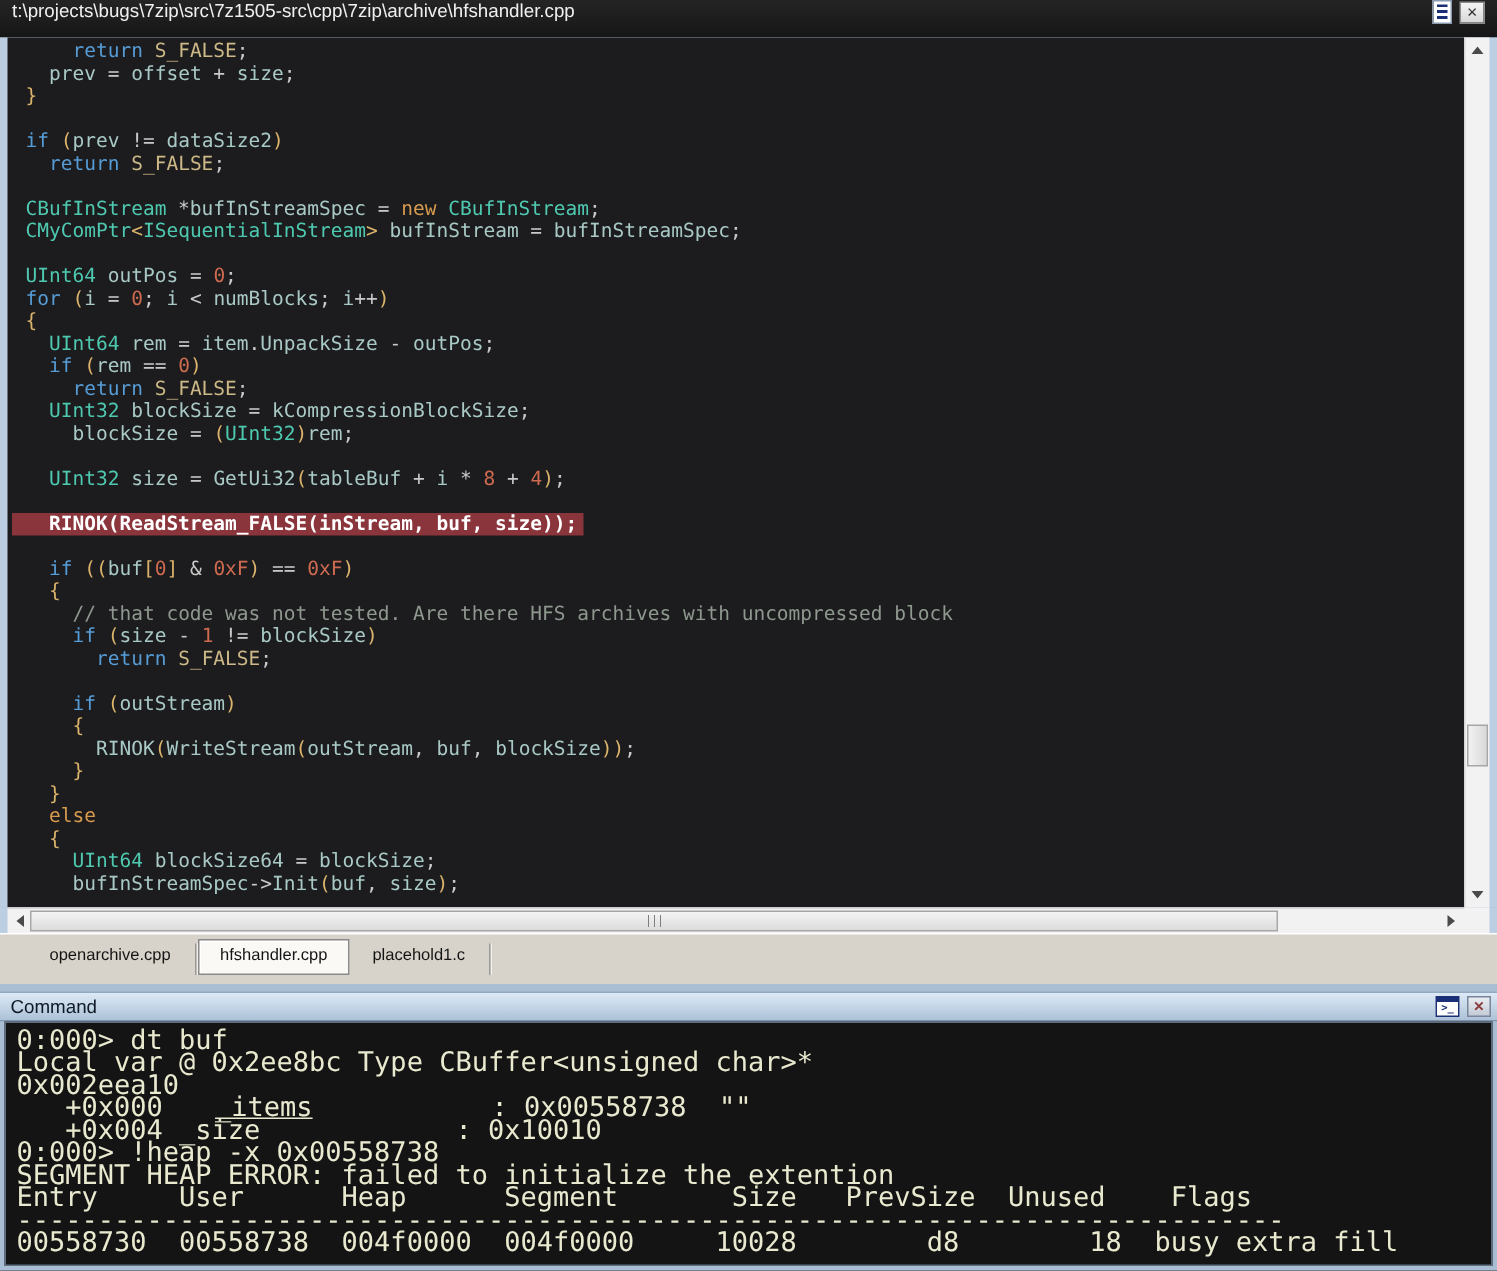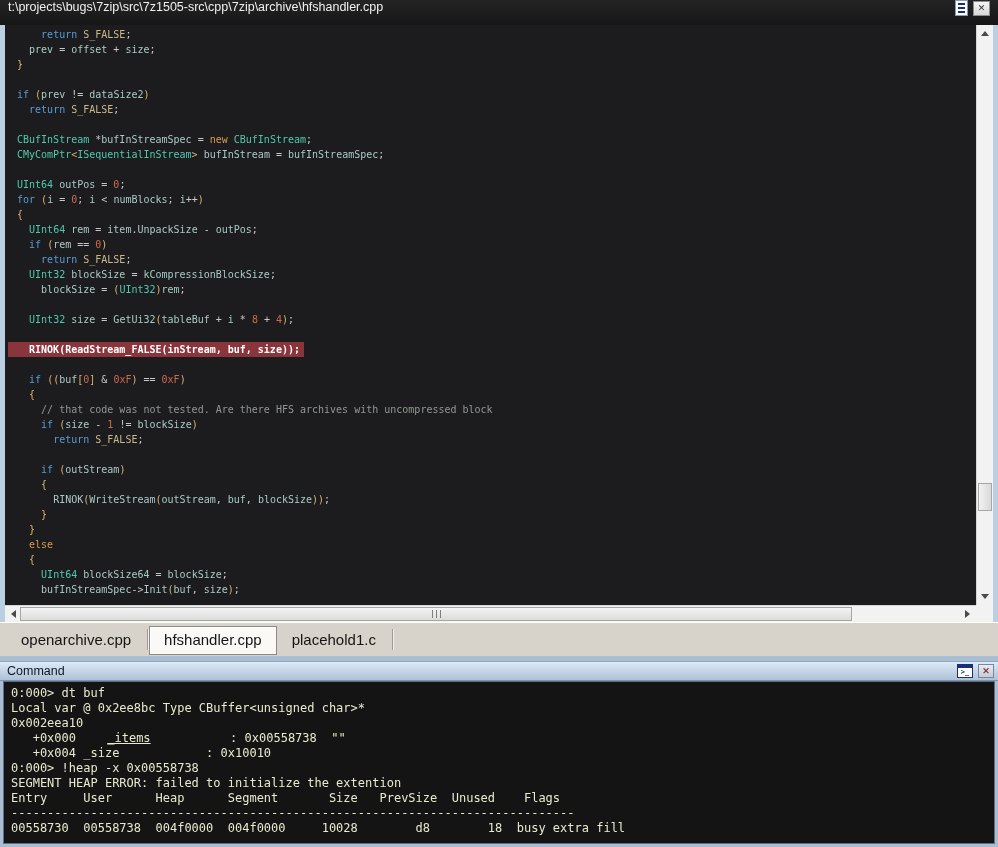--- a/index.html
+++ b/index.html
@@ -16,21 +16,21 @@
   .ticons { display: flex; align-items: center; gap: 5px; }
   .doc-ic { width: 13px; height: 16px; background: #FFFFFF; border: 1px solid #8A9AB0;
     display: inline-block; position: relative; }
   .doc-ic i { position: absolute; left: 2px; right: 2px; top: 2px; height: 10px; display:block;
     background: repeating-linear-gradient(#1B2F77 0 2px, #FFFFFF 2px 4px); }
   .cls-ic { width: 17px; height: 15px; background: linear-gradient(#F4F4F4,#D8D8D8);
     border: 1px solid #8C8C8C; color: #333; font-size: 9px; line-height: 13px;
     text-align: center; display: inline-block; }
   .src-body { height: 580px; display: flex; background: #BCCEE2; padding-left: 5px; }
   .code { flex: 1; background: #1C1C1E; overflow: hidden; padding-top: 2px;
-    font-family: "DejaVu Sans Mono", monospace; font-size: 10px; line-height: 15px; }
+    font-family: "DejaVu Sans Mono", monospace; font-size: 13px; line-height: 15px; }
   .line { height: 15px; white-space: pre; padding-left: 12px; }
   .line-inner { display: inline-block; }
   .hl .line-inner { background: #8A343C; margin-left: -9px; padding: 0 4px 0 9px; }
   .hl .line-inner span { color: #FFFFFF !important; font-weight: bold; }
 
   
   .vscroll { width: 17px; position: relative; background: #F2F2F2; margin-right: 5px;
     border-left: 1px solid #D6D6D6; }
   .varr { position: absolute; left: 0; width: 16px; height: 17px; display: flex;
     align-items: center; justify-content: center; }
@@ -49,21 +49,21 @@
   .harr.left { left: 0; } .harr.right { right: 0; }
   .hthumb { position: absolute; top: 1px; left: 15px; width: 832px; height: 14px;
     background: linear-gradient(#F4F4F4,#DCDCDC); border: 1px solid #A6A6A6;
     display: flex; align-items: center; justify-content: center; }
   .grip { width: 9px; height: 8px;
     background: repeating-linear-gradient(90deg, #7E7E7E 0 1px, transparent 1px 4px); }
   .corner { width: 17px; background: #F2F2F2; }
 
   
   .tabbar { height: 34px; background: #D7D3CA; border-top: 1px solid #FFFFFF;
-    display: flex; align-items: flex-start; padding: 4px 0 0 6px; font-size: 15px; color: #141414; }
+    display: flex; align-items: flex-start; padding: 4px 0 0 18px; font-size: 11px; color: #141414; }
   .tab { padding: 4px 15px 5px; cursor: default; white-space: nowrap; }
   .tab.active { background: #FAF9F6; border: 1px solid #8A8A8A; margin-top: -1px;
     padding: 4px 14px 6px; box-shadow: 1px 1px 0 #FFFFFF inset; }
   .tabdiv { width: 1px; height: 21px; background: #9A9A9A; margin: 2px 1px 0;
     box-shadow: 1px 0 0 #F2F0EC; }
 
   .gap { height: 5px; background: #A9BDD3; }
 
   
   .cmd-win { flex: 1; display: flex; flex-direction: column; }
@@ -73,21 +73,21 @@
     font-size: 12.5px; color: #0E1826; }
   .cmd-title .lbl { flex: 1; }
   .con-ic { width: 16px; height: 14px; background: #FFFFFF; border: 1px solid #1B2F77;
     border-top: 4px solid #1B2F77; color: #1B2F77; font-family: "DejaVu Sans Mono", monospace;
     font-size: 7px; font-weight: bold; line-height: 8px; text-align: center; display: inline-block; }
   .cls-ic2 { width: 16px; height: 14px; background: linear-gradient(#E9EDF2,#C4CBD6);
     border: 1px solid #7A8699; color: #8B3A3A; font-size: 9px; font-weight: bold;
     line-height: 12px; text-align: center; display: inline-block; }
   .cmd-wrap { flex: 1; background: #A9BDD3; padding: 0 3px 3px; display: flex; }
   .cmd-body { flex: 1; background: #141414; border: 1px solid #5F6E80;
-    font-family: "DejaVu Sans Mono", monospace; font-size: 12px; line-height: 15px;
+    font-family: "DejaVu Sans Mono", monospace; font-size: 18px; line-height: 15px;
     padding: 4px 0 0 7px; overflow: hidden; }
   .cline { height: 15px; white-space: pre; }
   .seg-l { text-decoration: underline; margin-left: 24px; }
 </style>
 <style>.tk-w{color:#C8C8C8}.tk-k{color:#569CD6}.tk-t{color:#4EC9B0}.tk-i{color:#A9C9C6}.tk-p{color:#C9C9C9}.tk-b{color:#DBB36B}.tk-g{color:#D79A4E}.tk-m{color:#CDB987}.tk-n{color:#CE6A4F}.tk-c{color:#8F988F}.tk-x{color:#FFFFFF}.hl .line-inner{background:#8A343C}.code{background:#1C1C1E}.cmd-body{background:#141414;color:#E9E9CF}</style></head>
 <body>
 
 <div class="app">
 
   <div class="src-win">

